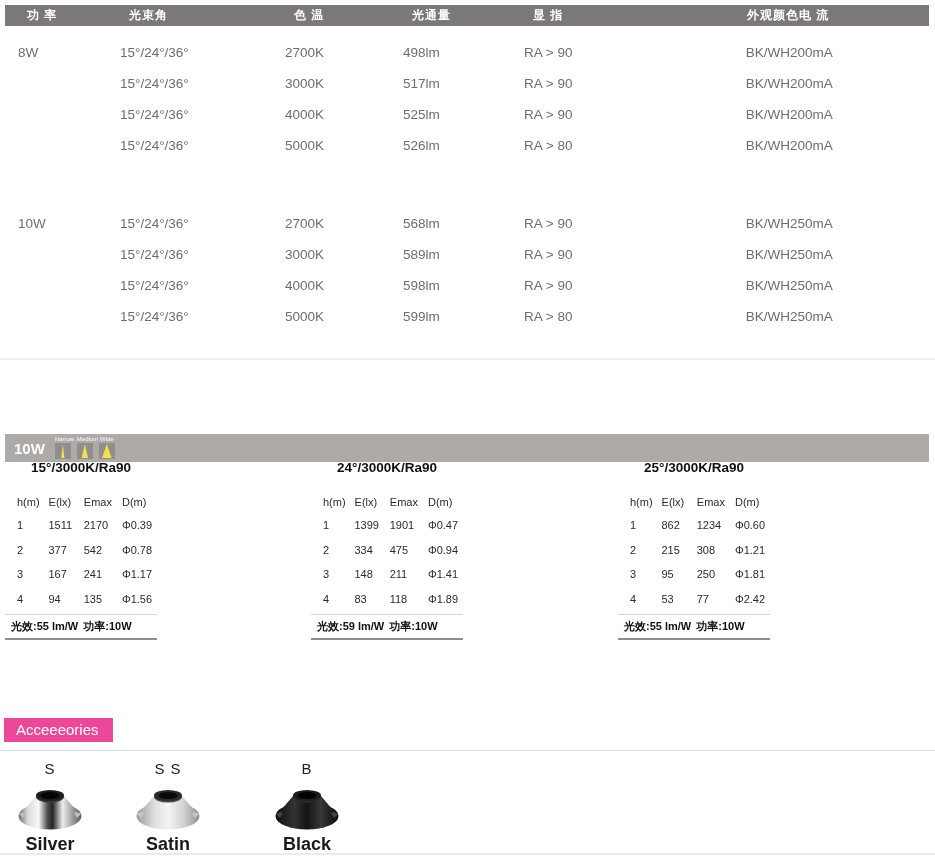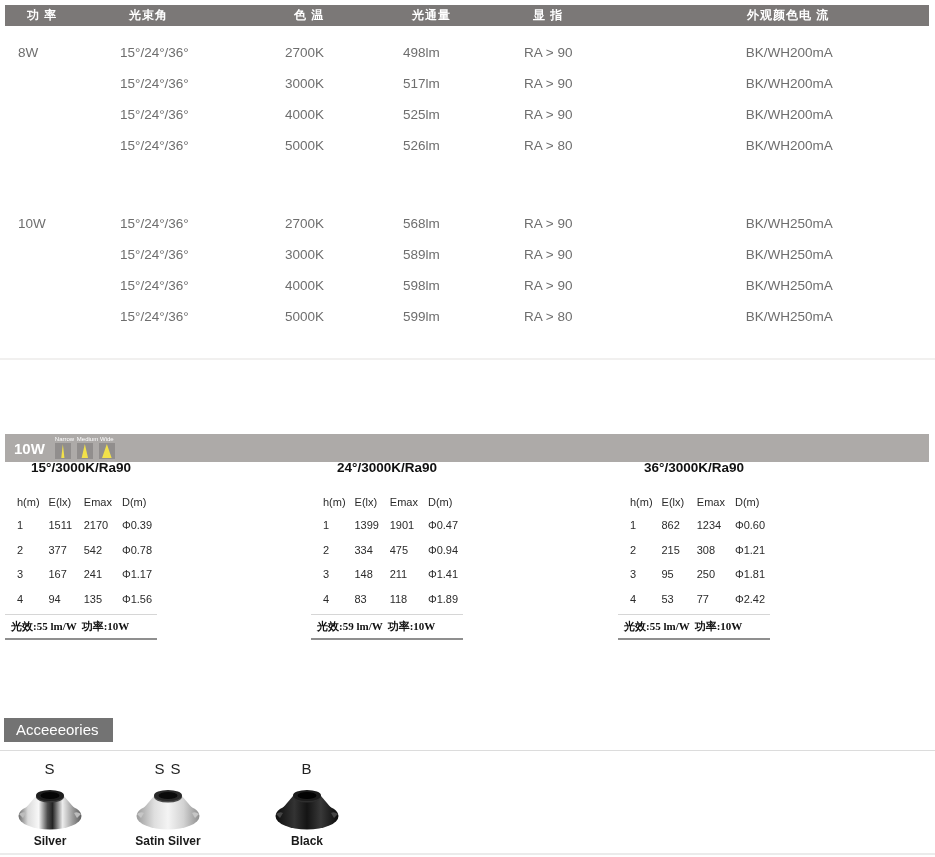--- a/index.html
+++ b/index.html
@@ -55,36 +55,36 @@
   .pm-t0 { left:5px; } .pm-t1 { left:311px; } .pm-t2 { left:618px; }
   .pm-title { text-align:center; font-size:13.5px; font-weight:bold; color:#111; height:16px; }
   .pm-head { display:flex; margin-top:20px; padding-left:3px; font-size:11px; color:#2b2b2b; }
   .pm-head span, .pm-row span { display:block;padding-left:9px; }
   .p1{width:32px;} .p2{width:36px;} .p3{width:39px;} .p4{width:45px;}
   .pm-rows { margin-top:5px; }
   .pm-row { display:flex; height:24.5px; align-items:center; padding-left:3px; font-size:11px; color:#2b2b2b; }
   .pm-foot {
     margin-top:3px; border-top:1px solid #d6d6d6; border-bottom:2px solid #8f8f8f;
     padding:4px 0 4px 6px; font-size:11px; font-weight:600; color:#111;
-    display:flex; white-space:nowrap;font-family:Liberation Serif, serif;
+    display:flex; white-space:nowrap;
   }
   .pm-foot .foot-power { margin-left:5px; }
 
   
   .acc-title {
     position:absolute; top:718px; left:4px;
-    background:#737373; color:#fff;
+    background:#ec4899; color:#fff;
     font-size:15px; padding:3px 14px 4px 12px;
   }
   .acc-divider { position:absolute; top:750px; left:0; right:0; border-top:1px solid #dcdcdc; }
   .acc-item { position:absolute; top:760px; width:90px; text-align:center; }
   .acc-i0 { left:5px; } .acc-i1 { left:123px; } .acc-i2 { left:262px; }
   .acc-code { font-size:15px; color:#222; height:22px; letter-spacing:1px; }
   .acc-img { display:block; margin:2px auto 0 auto; }
-  .acc-name { font-size:12px; font-weight:600; color:#1a1a1a; margin-top:2px; }
+  .acc-name { font-size:18px; font-weight:600; color:#1a1a1a; margin-top:2px; }
 
   .bottom-line { position:absolute; top:853px; left:0; right:0; border-top:2px solid #ebebeb; }
 </style>
 </head>
 <body>
 
 <div class="spec-header">
   <span class="c1">功 率</span>
   <span class="c2">光束角</span>
   <span class="c3">色 温</span>
@@ -290,21 +290,21 @@
       </div>
 
   </div>
   <div class="pm-foot">
     <span class="foot-eff">光效:59 lm/W</span>
     <span class="foot-power">功率:10W</span>
   </div>
 </div>
 
 <div class="pm-table pm-t2">
-  <div class="pm-title">36°/3000K/Ra90</div>
+  <div class="pm-title">25°/3000K/Ra90</div>
   <div class="pm-head">
     <span class="p1">h(m)</span>
     <span class="p2">E(lx)</span>
     <span class="p3">Emax</span>
     <span class="p4">D(m)</span>
   </div>
   <div class="pm-rows">
 
       <div class="pm-row">
         <span class="p1">1</span>

